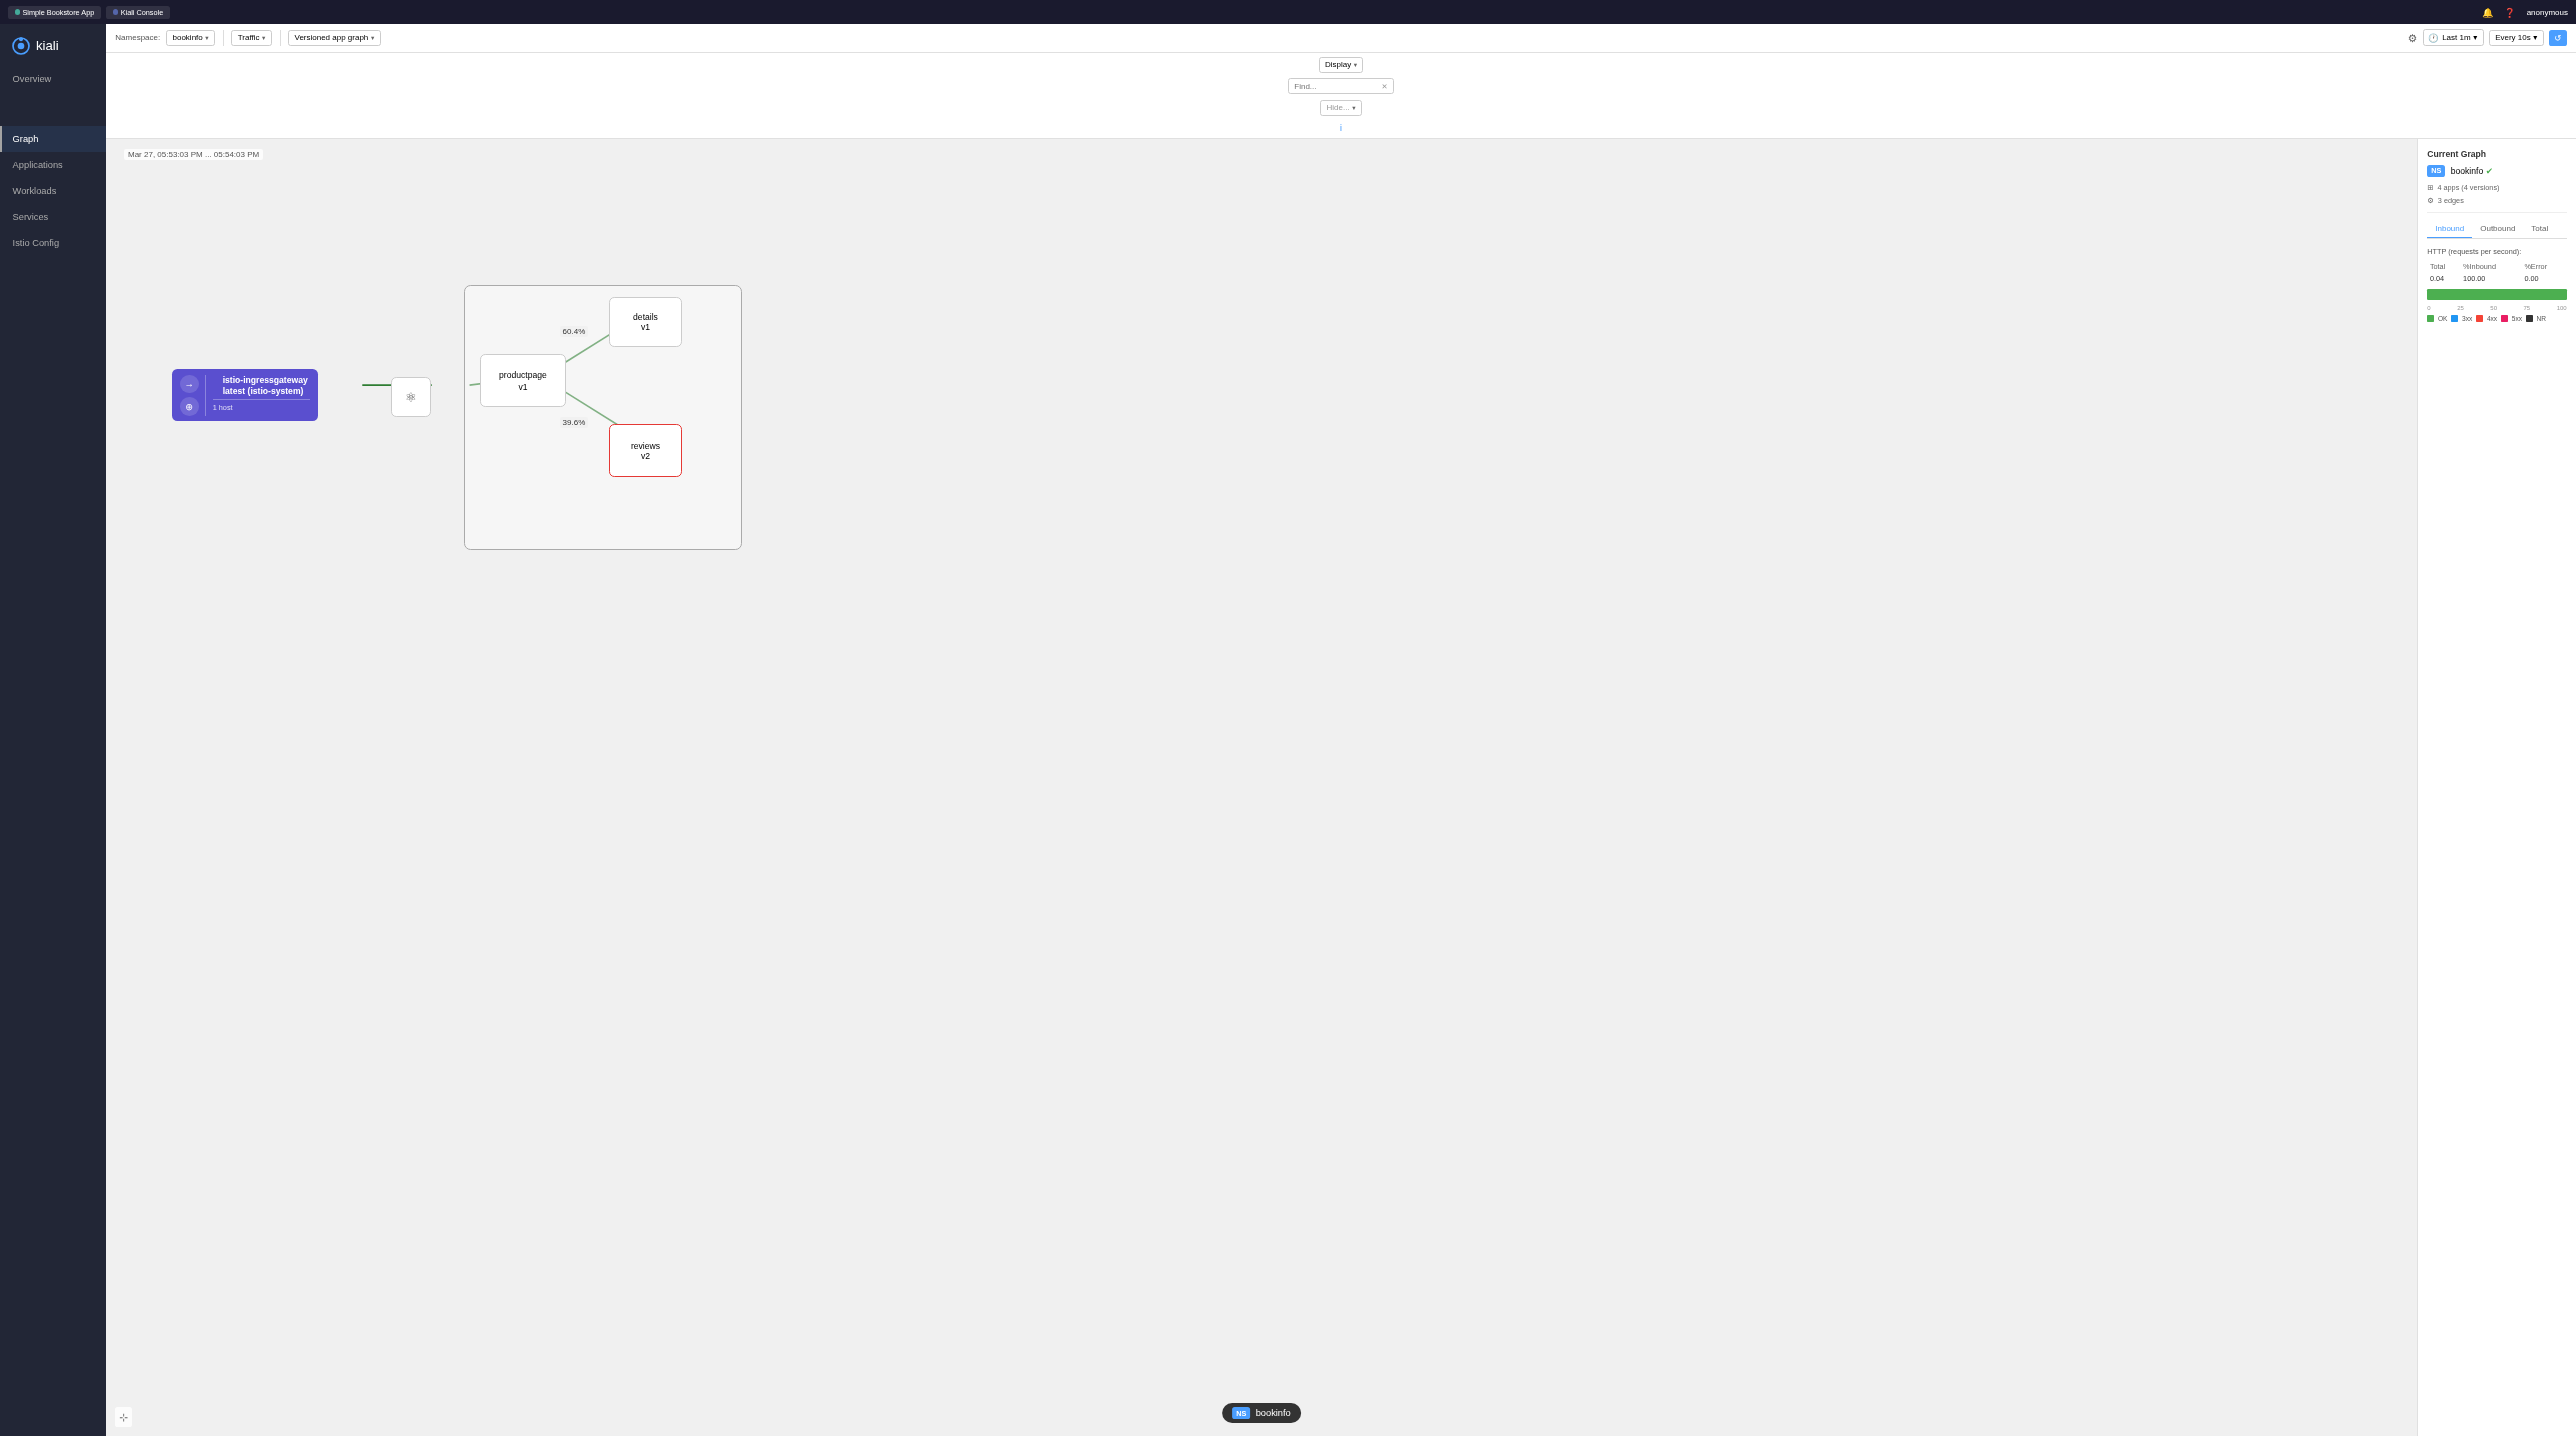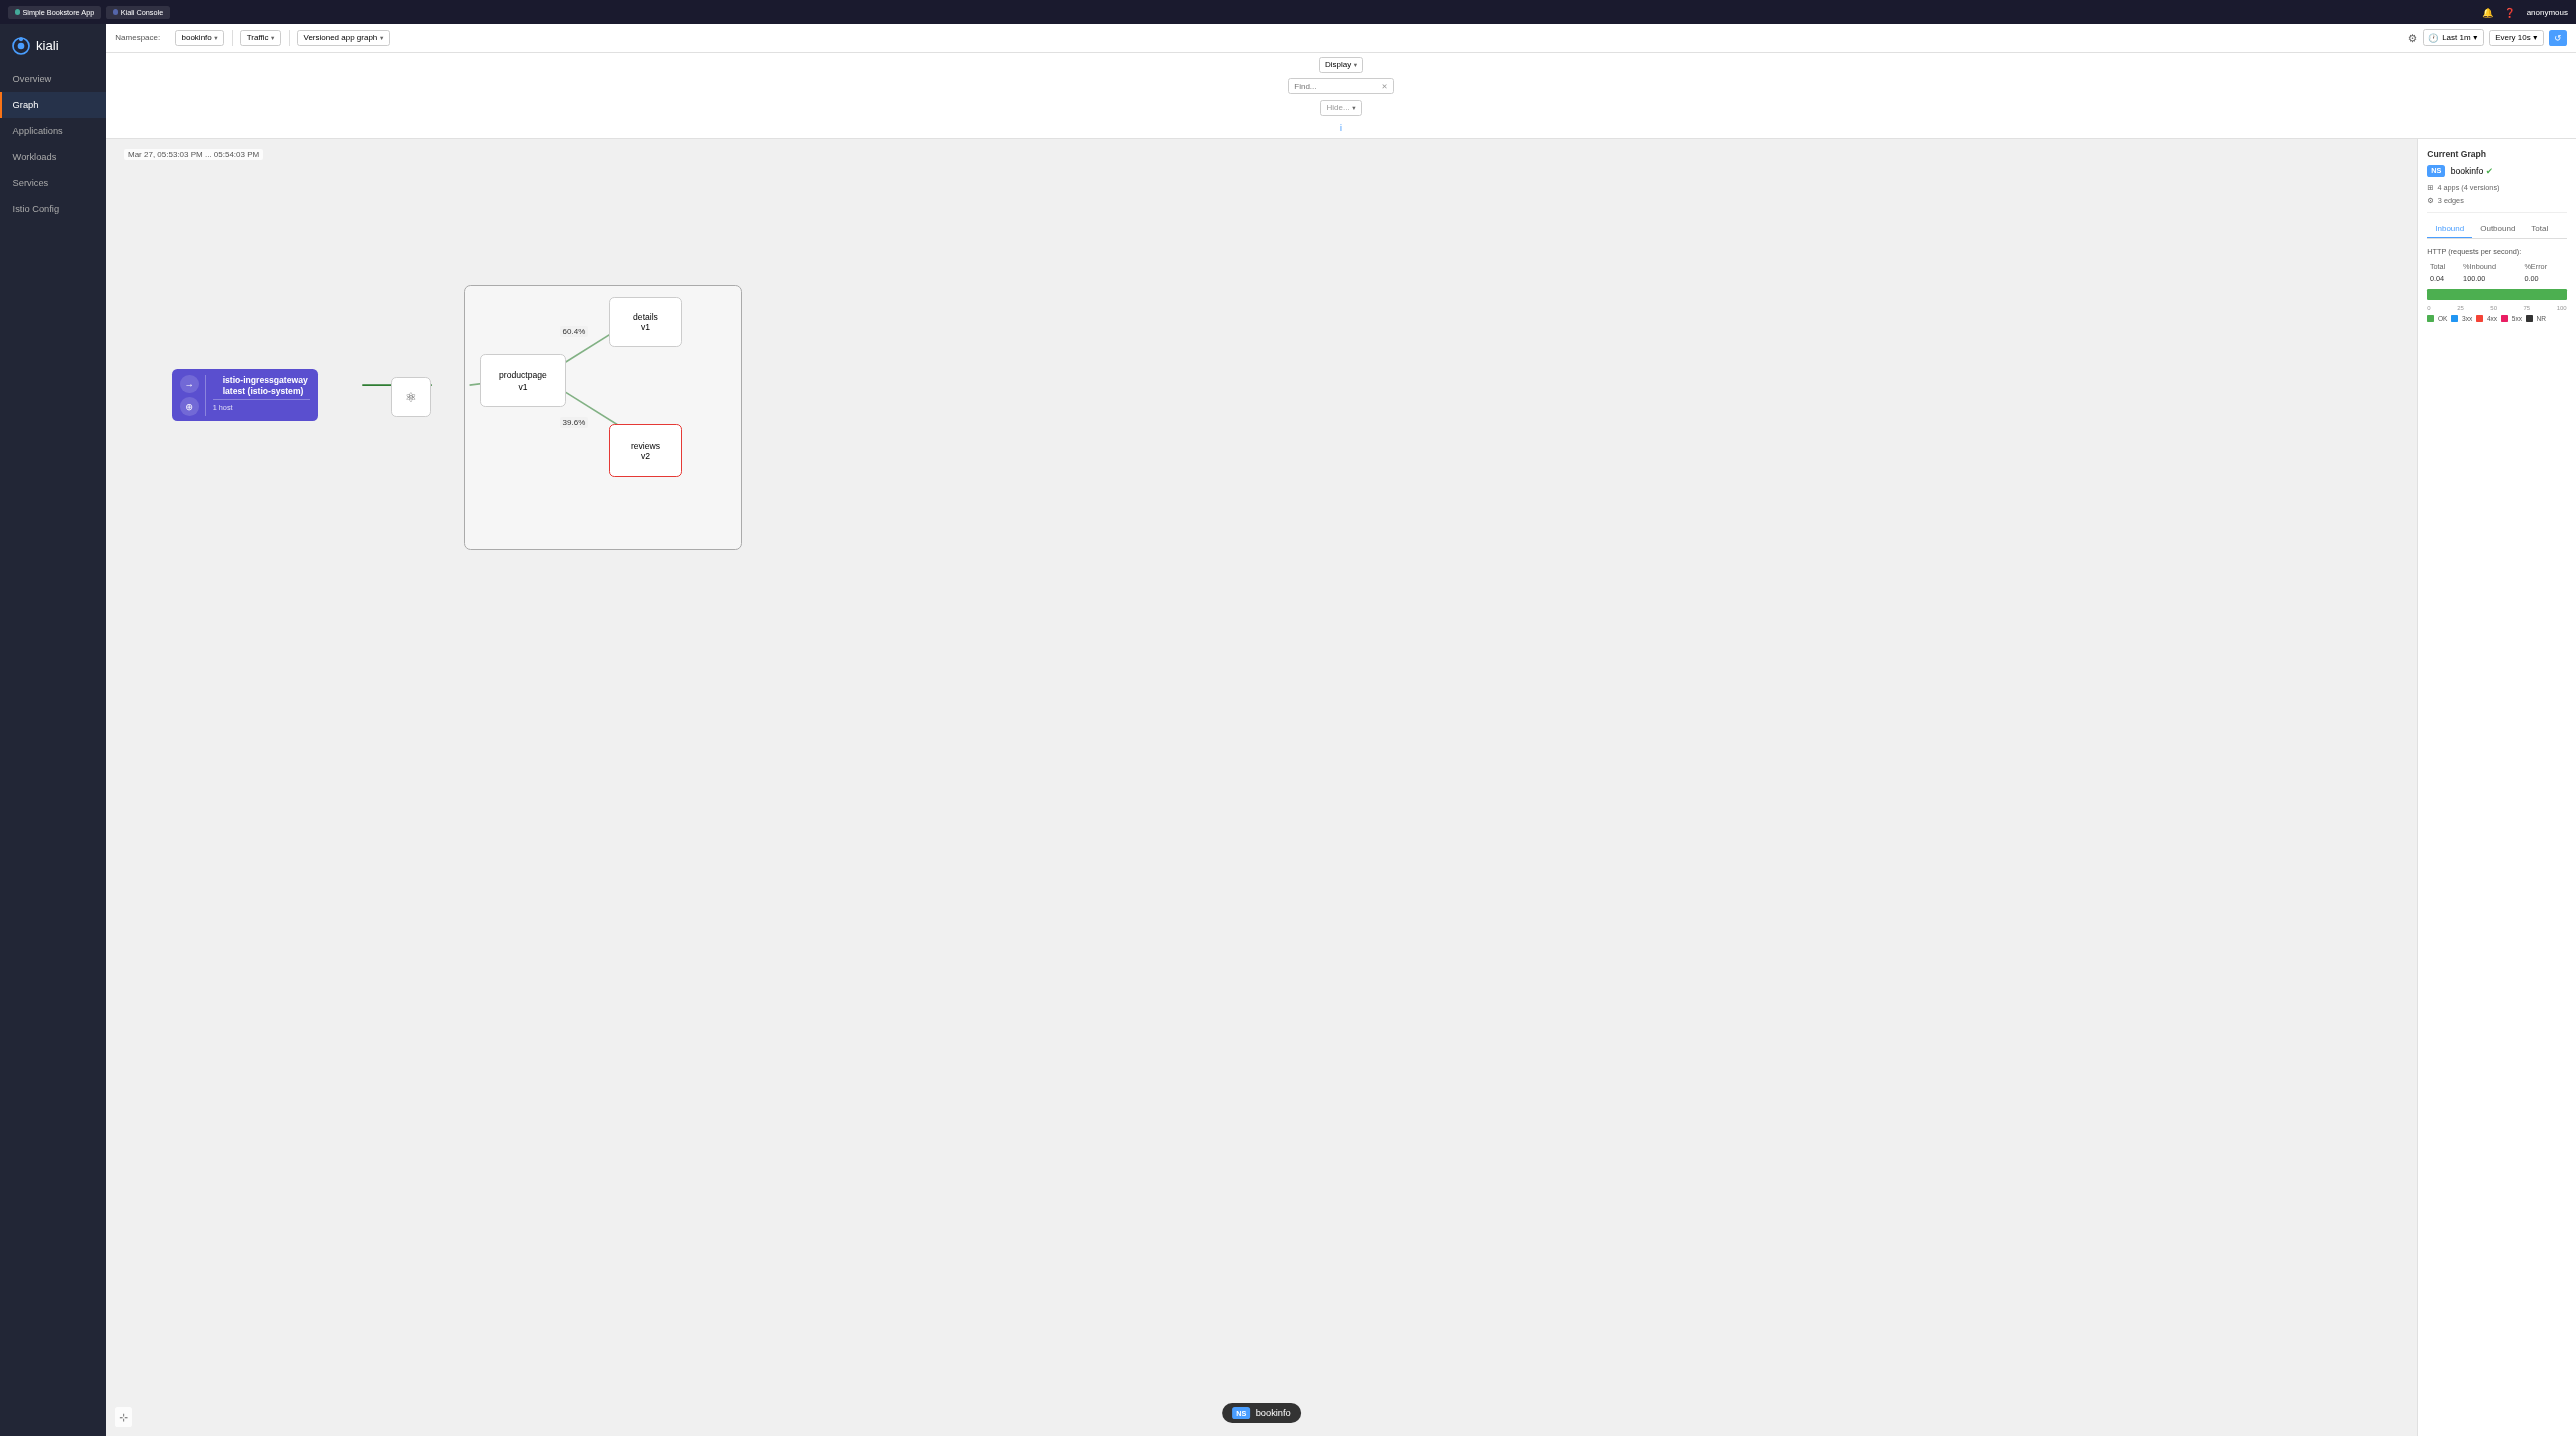--- a/index.html
+++ b/index.html
@@ -15,28 +15,28 @@
 
     
     .app-layout { display: flex; flex: 1; overflow: hidden; }
 
     
     .sidebar { width: 106px; background: #222636; color: #ccc; display: flex; flex-direction: column; padding-top: 5.3px; flex-shrink: 0; }
     .sidebar-logo { display: flex; align-items: center; gap: 5.3px; padding: 6.6px 10.6px 10.6px; }
     .sidebar-logo-icon { width: 20px; height: 20px; }
     .sidebar-logo-text { color: #fff; font-size: 13.2px; font-weight: 300; }
     .sidebar-item { padding: 8px 10.6px; font-size: 9.3px; cursor: pointer; border-left: 2px solid transparent; color: #aaa; }
-    .sidebar-item.active { color: #fff; border-left: 2px solid #f97316; background: rgba(74,158,255,0.1); }
+    .sidebar-item.active { color: #fff; border-left: 2px solid #a3a3a3; background: rgba(74,158,255,0.1); margin-top: 34px; }
 
     
     .main { flex: 1; display: flex; flex-direction: column; overflow: hidden; background: #fff; }
 
     
     .toolbar { background: #fff; border-bottom: 0.7px solid #e0e0e0; padding: 5.3px 9.3px; display: flex; align-items: center; gap: 5.3px; flex-wrap: wrap; }
-    .toolbar-group { display: flex; align-items: center; gap: 15px; }
+    .toolbar-group { display: flex; align-items: center; gap: 6px; }
     .toolbar-label { font-size: 8px; color: #555; font-weight: 500; }
     .toolbar-select { display: flex; align-items: center; gap: 2.6px; border: 0.7px solid #ccc; border-radius: 2.6px; padding: 2.6px 5.3px; font-size: 8px; cursor: pointer; background: #fff; }
     .toolbar-select .caret { font-size: 6.6px; color: #666; }
     .toolbar-separator { width: 0.7px; height: 16px; background: #ddd; margin: 0 2.6px; }
     .toolbar-right { margin-left: auto; display: flex; align-items: center; gap: 5.3px; }
     .refresh-btn { background: #4a9eff; color: #fff; border: none; border-radius: 2.6px; padding: 3.3px 5.3px; cursor: pointer; font-size: 8.6px; }
     .time-select { display: flex; align-items: center; gap: 2.6px; border: 0.7px solid #ccc; border-radius: 2.6px; padding: 2.6px 5.3px; font-size: 8px; cursor: pointer; }
 
     
     .toolbar2 { background: #fff; border-bottom: 0.7px solid #e0e0e0; padding: 4px 9.3px; display: flex; align-items: center; gap: 5.3px; flex-direction: column; }

